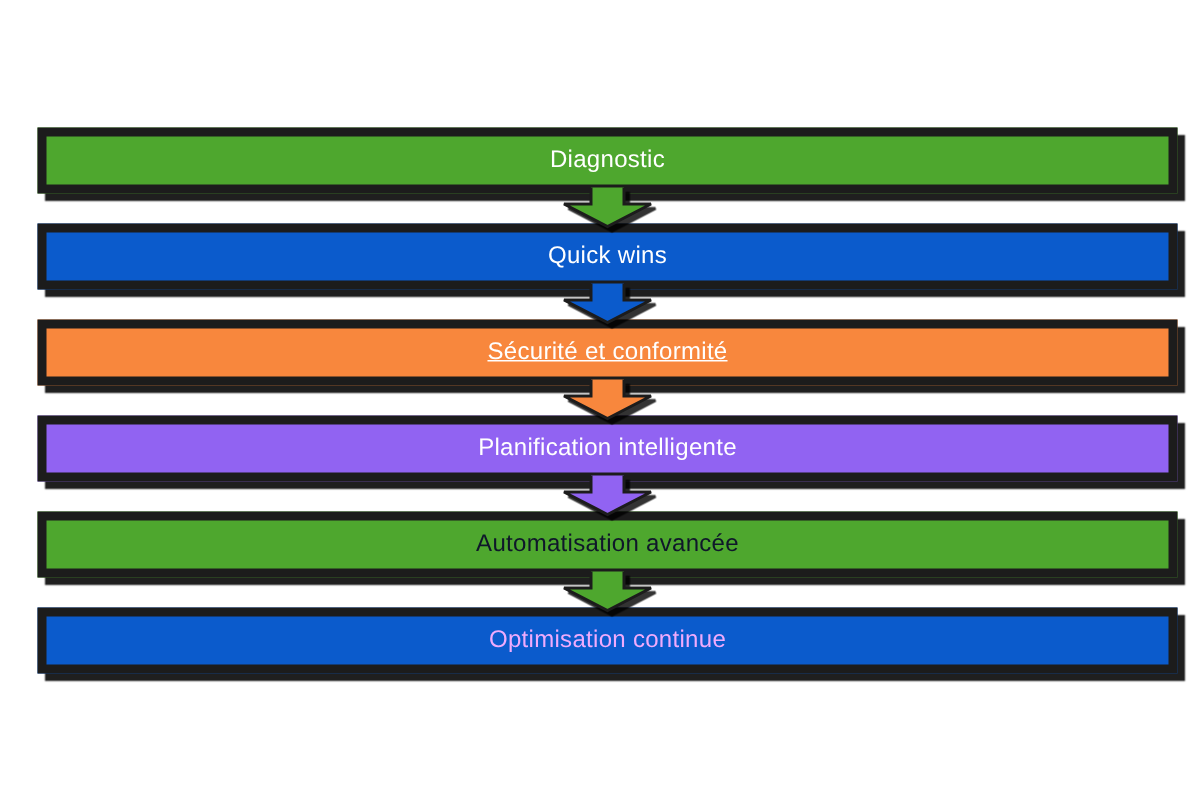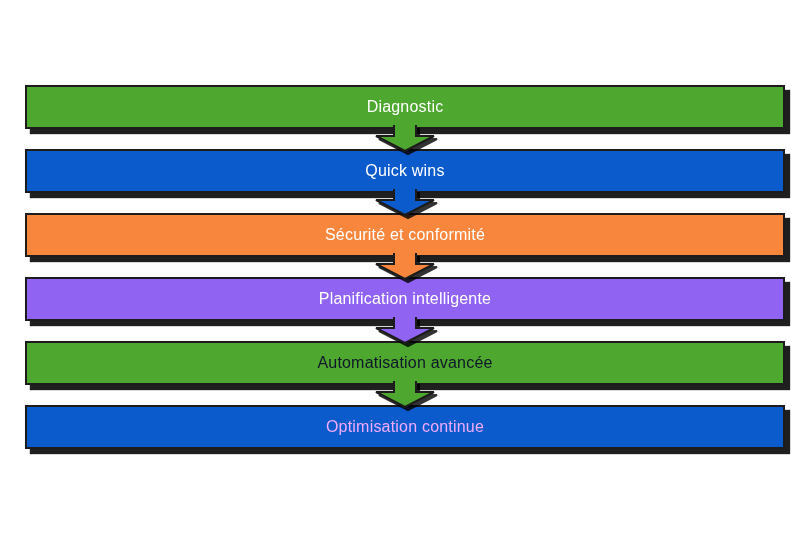--- a/index.html
+++ b/index.html
@@ -13,21 +13,21 @@
     height: 533px;
     overflow: hidden;
     font-family: "Liberation Sans", sans-serif;
   }
   .step-bar {
     position: absolute;
     left: 25px;
     width: 760px;
     height: 44px;
     box-sizing: border-box;
-    border: 2px solid #b91c1c;
+    border: 6px solid #b91c1c;
     box-shadow: 5px 5px 1px rgba(0, 0, 0, 0.88);
     display: flex;
     align-items: center;
     justify-content: center;
     z-index: 1;
   }
   .step-label {
     font-size: 16px;
     letter-spacing: 0.2px;
     white-space: nowrap;
@@ -52,21 +52,21 @@
     <svg class="step-arrow" viewBox="0 0 70 29" style="top: 125px;">
       <path d="M24 0 L24 11 L6 11 L35 26 L64 11 L46 11 L46 0" fill="#4EA72E" stroke="#1c1c1c" stroke-width="2" stroke-linejoin="miter"></path>
     </svg>
     <div class="step-bar" style="top: 149px; background: rgb(11, 91, 204); border-color: rgb(28, 28, 28);">
       <span class="step-label" style="color: rgb(255, 255, 255);">Quick wins</span>
     </div>
     <svg class="step-arrow" viewBox="0 0 70 29" style="top: 189px;">
       <path d="M24 0 L24 11 L6 11 L35 26 L64 11 L46 11 L46 0" fill="#0B5BCC" stroke="#1c1c1c" stroke-width="2" stroke-linejoin="miter"></path>
     </svg>
     <div class="step-bar" style="top: 213px; background: rgb(248, 135, 61); border-color: rgb(28, 28, 28);">
-      <span class="step-label" style="color: rgb(255, 255, 255);">Sécurité et conformité</span>
+      <span class="step-label" style="color: rgb(255, 255, 255); text-decoration: underline;">Sécurité et conformité</span>
     </div>
     <svg class="step-arrow" viewBox="0 0 70 29" style="top: 253px;">
       <path d="M24 0 L24 11 L6 11 L35 26 L64 11 L46 11 L46 0" fill="#F8873D" stroke="#1c1c1c" stroke-width="2" stroke-linejoin="miter"></path>
     </svg>
     <div class="step-bar" style="top: 277px; background: rgb(145, 99, 242); border-color: rgb(28, 28, 28);">
       <span class="step-label" style="color: rgb(255, 255, 255);">Planification intelligente</span>
     </div>
     <svg class="step-arrow" viewBox="0 0 70 29" style="top: 317px;">
       <path d="M24 0 L24 11 L6 11 L35 26 L64 11 L46 11 L46 0" fill="#9163F2" stroke="#1c1c1c" stroke-width="2" stroke-linejoin="miter"></path>
     </svg>

